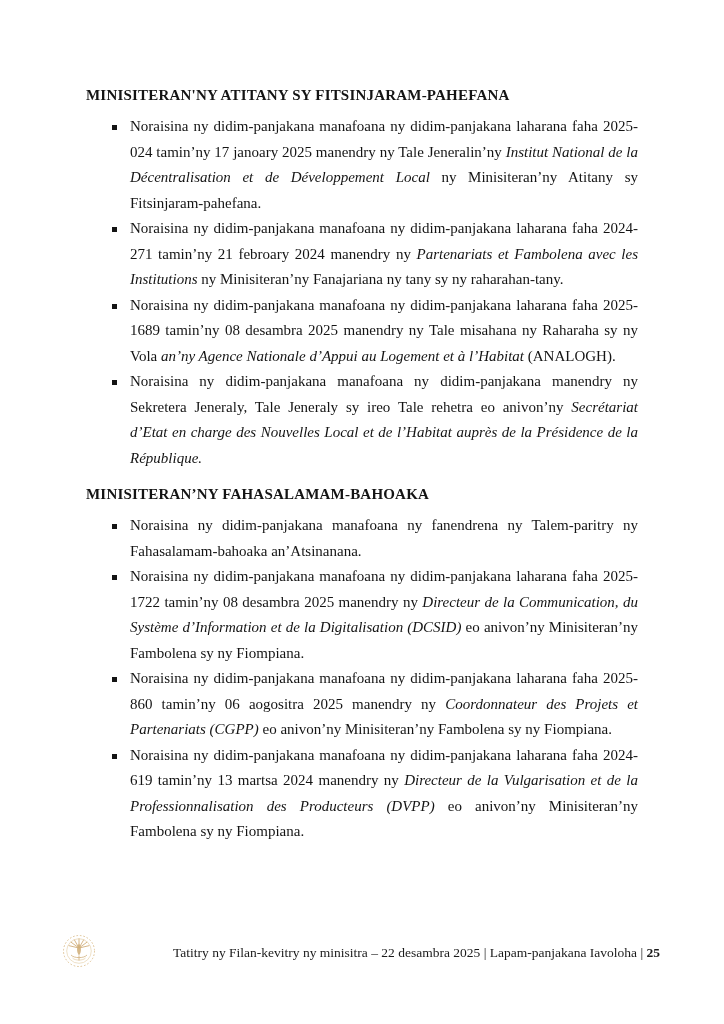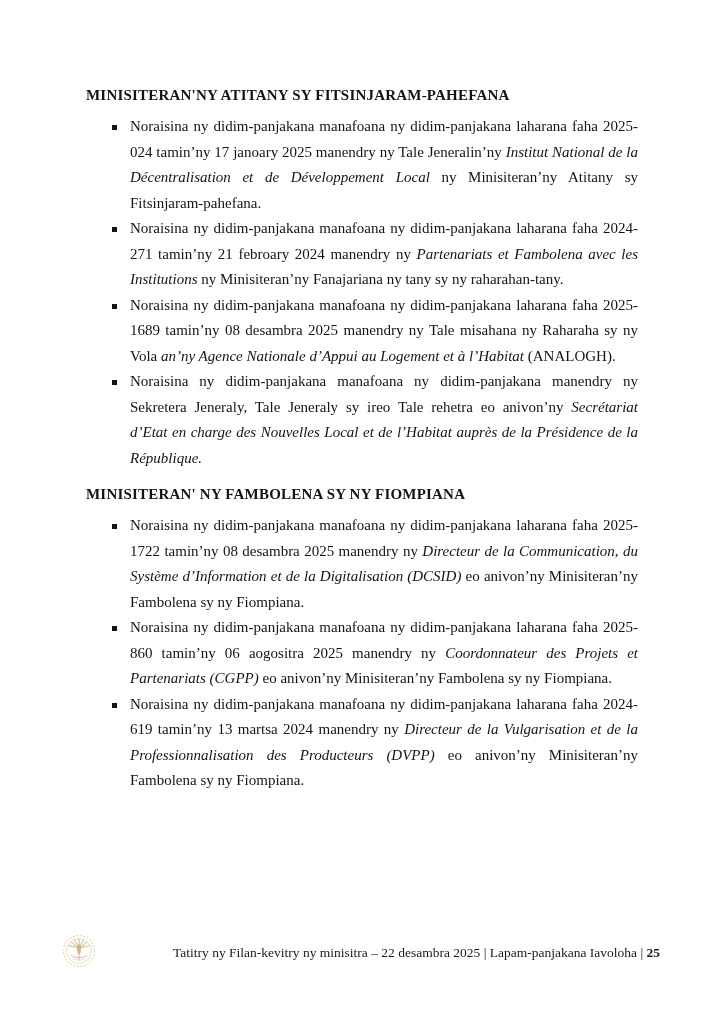--- a/index.html
+++ b/index.html
@@ -107,23 +107,31 @@
             <span class="bullet"></span>
             <p class="decision-text"><span>Noraisina ny didim-panjakana manafoana ny didim-panjakana laharana faha 2025-1689 tamin’ny 08 desambra 2025 manendry ny Tale misahana ny Raharaha sy ny Vola </span><em>an’ny Agence Nationale d’Appui au Logement et à l’Habitat</em><span> (ANALOGH).</span></p>
           </li>
         <li class="decision">
             <span class="bullet"></span>
             <p class="decision-text"><span>Noraisina ny didim-panjakana manafoana ny didim-panjakana manendry ny Sekretera Jeneraly, Tale Jeneraly sy ireo Tale rehetra eo anivon’ny </span><em>Secrétariat d’Etat en charge des Nouvelles Local et de l’Habitat auprès de la Présidence de la République.</em></p>
           </li>
       </ul>
     </section>
 
+    <section>
+      <h2 class="sec-heading">MINISITERAN’NY FAHASALAMAM-BAHOAKA</h2>
+      <ul class="decisions">
+        <li class="decision">
+            <span class="bullet"></span>
+            <p class="decision-text"><span>Noraisina ny didim-panjakana manafoana ny fanendrena ny Talem-paritry ny Fahasalamam-bahoaka an’Atsinanana.</span></p>
+          </li>
+      </ul>
+    </section>
 
     <section>
-      <h2 class="sec-heading">MINISITERAN' NY FAMBOLENA SY NY FIOMPIANA</h2>
       <ul class="decisions">
         <li class="decision">
             <span class="bullet"></span>
             <p class="decision-text"><span>Noraisina ny didim-panjakana manafoana ny didim-panjakana laharana faha 2025-1722 tamin’ny 08 desambra 2025 manendry ny </span><em>Directeur de la Communication, du Système d’Information et de la Digitalisation (DCSID)</em><span> eo anivon’ny Minisiteran’ny Fambolena sy ny Fiompiana.</span></p>
           </li>
         <li class="decision">
             <span class="bullet"></span>
             <p class="decision-text"><span>Noraisina ny didim-panjakana manafoana ny didim-panjakana laharana faha 2025-860 tamin’ny 06 aogositra 2025 manendry ny </span><em>Coordonnateur des Projets et Partenariats (CGPP)</em><span> eo anivon’ny Minisiteran’ny Fambolena sy ny Fiompiana.</span></p>
           </li>
         <li class="decision">

